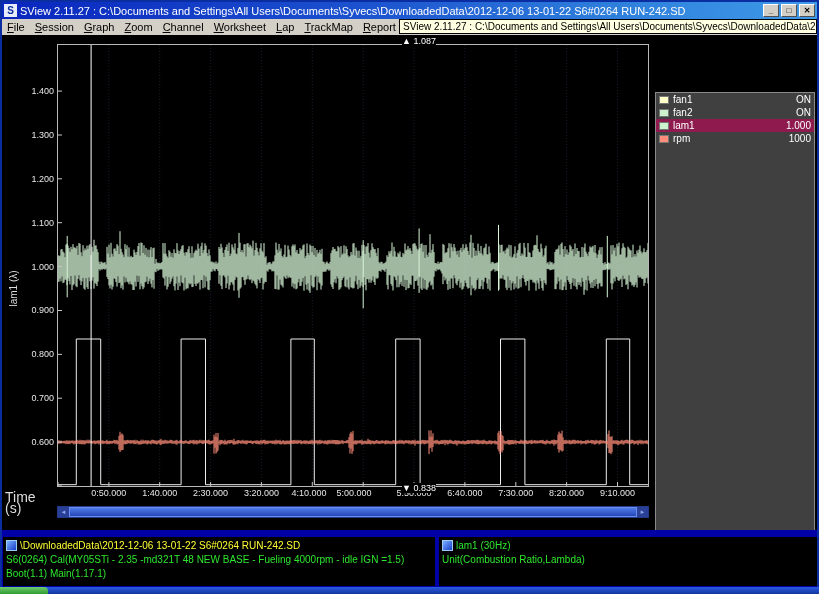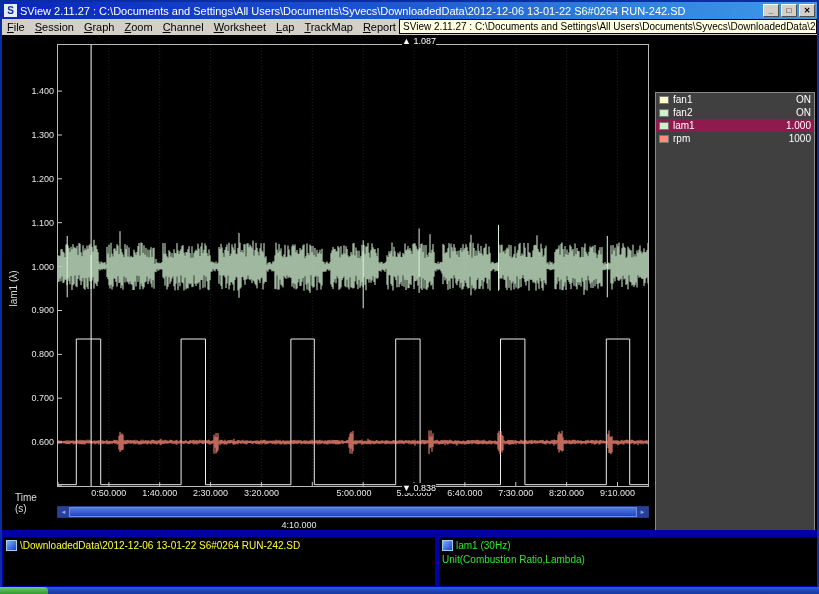--- a/index.html
+++ b/index.html
@@ -37,21 +37,21 @@
   .ytick { position:absolute; left:2px; width:50px; text-align:right; font-size:9px; color:#e6e6e6; }
   .yaxis-title { position:absolute; left:-19px; top:248px; width:60px; text-align:center;
     transform:rotate(-90deg); font-size:10px; color:#ddd; }
   .xlabels { position:absolute; left:55px; top:453px; width:592px; height:12px; }
   .xtick { position:absolute; top:0; transform:translateX(-50%); font-size:9px;
     color:#e6e6e6; white-space:nowrap; }
   .xtick.first { transform:none; }
   .marker { position:absolute; color:#fff; font-size:9px; background:#000; z-index:6; white-space:nowrap; }
   .marker-top { left:400px; top:1px; }
   .marker-bottom { left:400px; top:448px; }
-  .time-label { position:absolute; left:13px; top:457px; font-size:10px; line-height:11px; color:#ddd; }
+  .time-label { position:absolute; left:3px; top:457px; font-size:14px; line-height:11px; color:#ddd; }
 
   
   .hscroll { position:absolute; left:55px; top:471px; width:592px; height:12px;
     background:#0a1c52; border:1px solid #203a86; }
   .scroll-btn { position:absolute; top:0; width:11px; height:10px; background:#2a4098;
     color:#8fa8e8; font-size:6px; line-height:10px; text-align:center; }
   .scroll-btn.left { left:0; } .scroll-btn.right { right:0; }
   .scroll-thumb { position:absolute; left:11px; right:11px; top:0; height:10px;
     background:linear-gradient(180deg,#4f79e8,#2646b8); border:1px solid #6a8ef0; }
 
@@ -174,21 +174,21 @@
       <span>▼</span>
       <span>0.838</span>
     </div>
 
     <div class="xlabels">
         <span class="xtick first" style="left: 1px; margin-top: 20px;">0:00.000</span>
         <span class="xtick" style="left: 51.8621px;">0:50.000</span>
         <span class="xtick" style="left: 102.724px;">1:40.000</span>
         <span class="xtick" style="left: 153.586px;">2:30.000</span>
         <span class="xtick" style="left: 204.448px;">3:20.000</span>
-        <span class="xtick" style="left: 242px; margin-top: 32px;">4:10.000</span>
+        <span class="xtick" style="left: 252px;">4:10.000</span>
         <span class="xtick" style="left: 297px;">5:00.000</span>
         <span class="xtick" style="left: 357.034px;">5:50.000</span>
         <span class="xtick" style="left: 407.897px;">6:40.000</span>
         <span class="xtick" style="left: 458.759px;">7:30.000</span>
         <span class="xtick" style="left: 509.621px;">8:20.000</span>
         <span class="xtick" style="left: 560.483px;">9:10.000</span>
       </div>
 
     <div class="time-label">
       <div>Time</div>
@@ -225,20 +225,22 @@
           </div>
         </div>
     </div>
   </div>
 
   <div class="infobar">
     <div class="st-panel st-left">
       <span class="st-icon"></span>
       <div class="st-lines">
           <div class="st-line first" style="color: rgb(255, 255, 51);">\DownloadedData\2012-12-06 13-01-22 S6#0264 RUN-242.SD</div>
+          <div class="st-line" style="color: rgb(46, 230, 46);">S6(0264) Cal(MY05STi - 2.35 -md321T 48 NEW BASE - Fueling 4000rpm - idle IGN =1.5)</div>
+          <div class="st-line" style="color: rgb(46, 230, 46);">Boot(1.1) Main(1.17.1)</div>
         </div>
     </div>
     <div class="st-panel st-right">
       <span class="st-icon"></span>
       <div class="st-lines">
           <div class="st-line first" style="color: rgb(46, 230, 46);">lam1 (30Hz)</div>
           <div class="st-line" style="color: rgb(46, 230, 46);">Unit(Combustion Ratio,Lambda)</div>
         </div>
     </div>
   </div>

